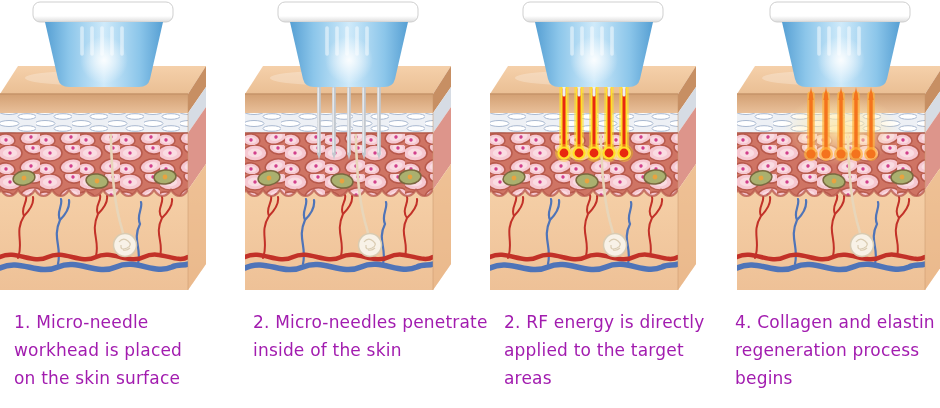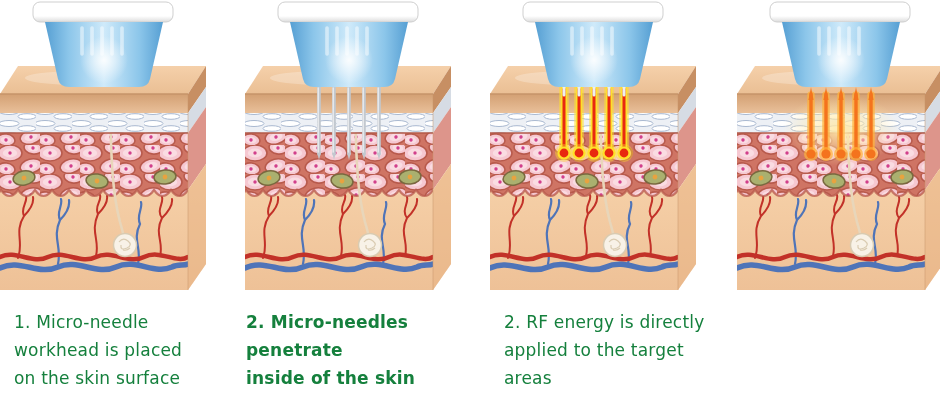--- a/index.html
+++ b/index.html
@@ -16,27 +16,27 @@
   .art svg{display:block;}
   .panel:nth-child(1) .art{margin-left:0px;}
   .panel:nth-child(2) .art{margin-left:10px;}
   .panel:nth-child(3) .art{margin-left:20px;}
   .panel:nth-child(4) .art{margin-left:32px;}
   .caption{
     margin-top:8px;
     font-size:17px;
     line-height:28px;
     letter-spacing:.2px;
-    color:#15803d;
+    color:#a21caf;
     white-space:pre-line;
     width:max-content;
     max-width:240px;
   }
   .panel:nth-child(1) .caption{margin-left:14px;}
-  .panel:nth-child(2) .caption{margin-left:11px;font-weight:bold;}
+  .panel:nth-child(2) .caption{margin-left:18px;}
   .panel:nth-child(3) .caption{margin-left:34px;}
   .panel:nth-child(4) .caption{margin-left:30px;}
 </style>
 </head>
 <body>
 
 <div class="canvas">
 
   <section class="panel">
     <div class="art">
@@ -608,15 +608,18 @@
             <path d="M45,22 L163,22 L150,79 Q148,87 139,87 L69,87 Q60,87 58,79 Z" fill="url(#devG3)"></path>
             <line x1="82" y1="28" x2="82" y2="54" stroke="#ffffff" stroke-width="3.6" stroke-linecap="round" opacity="0.5"></line>
             <line x1="92" y1="28" x2="92" y2="54" stroke="#ffffff" stroke-width="3.6" stroke-linecap="round" opacity="0.5"></line>
             <line x1="102" y1="28" x2="102" y2="54" stroke="#ffffff" stroke-width="3.6" stroke-linecap="round" opacity="0.5"></line>
             <line x1="112" y1="28" x2="112" y2="54" stroke="#ffffff" stroke-width="3.6" stroke-linecap="round" opacity="0.5"></line>
             <line x1="122" y1="28" x2="122" y2="54" stroke="#ffffff" stroke-width="3.6" stroke-linecap="round" opacity="0.5"></line>
             <circle cx="104" cy="60" r="24" fill="url(#shine3)"></circle>
           </g>
         </svg>
       </div>
+    <div class="caption">4. Collagen and elastin
+regeneration process
+begins</div>
   </section>
 
 </div>
 
 </body></html>

